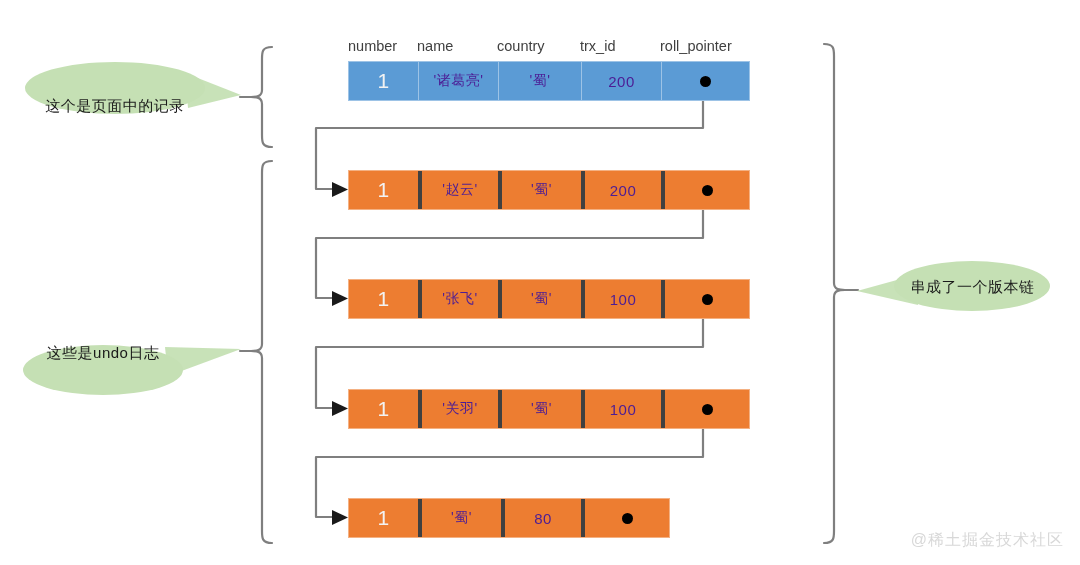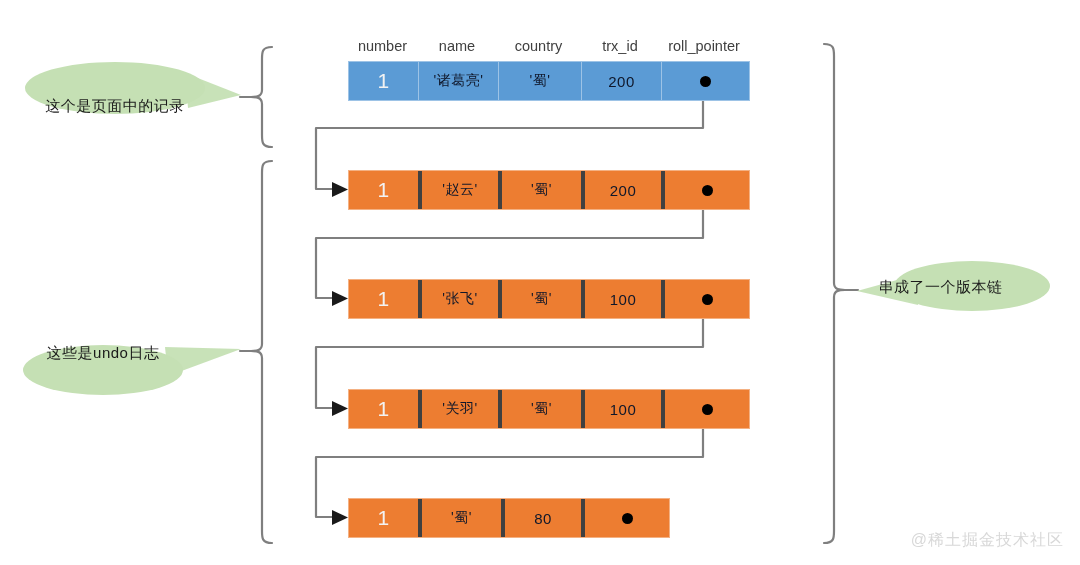--- a/index.html
+++ b/index.html
@@ -41,21 +41,21 @@
   }
   .record-row.orange {
     background: #ed7d31;
     border: 1px solid #f4b183;
   }
   .cell {
     box-sizing: border-box;
     display: flex;
     align-items: center;
     justify-content: center;
-    color: #0f172a;
+    color: #4c1d95;
     font-size: 14px;
     position: relative;
     letter-spacing: 0.5px;
   }
   .record-row.blue .cell + .cell { border-left: 1px solid #9dc3e6; }
   .record-row.orange .cell + .cell { border-left: 4px solid #404040; }
   .cell.c-number { width: 69px; font-size: 21px; font-weight: 300; color: #f2f2f2; }
   .cell.c-name   { width: 80px; }
   .cell.c-country{ width: 83px; }
   .cell.c-trx    { width: 80px; font-size: 15px; }
@@ -73,21 +73,21 @@
     position: absolute;
     left: 348px;
     top: 38px;
     width: 400px;
     height: 22px;
     display: flex;
   }
   .col-head {
     font-size: 14.5px;
     color: #404040;
-    text-align: center;
+    text-align: left;
     white-space: nowrap;
   }
   .col-head.h-number { width: 69px; }
   .col-head.h-name   { width: 80px; }
   .col-head.h-country{ width: 83px; }
   .col-head.h-trx    { width: 80px; }
   .col-head.h-roll   { width: 88px; }
   .callout-text {
     position: absolute;
     color: #1a1a1a;
@@ -153,21 +153,21 @@
 
       <path d="M 915,275 L 857,291 L 918,305 Z" opacity="0.95"></path>
       <ellipse cx="972" cy="286" rx="78" ry="25"></ellipse>
     </g>
   </svg>
 
   <div class="callout-text" style="left:30px; top:80px; width:170px; text-align:center;margin-top:17px;">这个是页面中的记录</div>
 
   <div class="callout-text" style="left:28px; top:344px; width:150px; text-align:center;">这些是undo日志</div>
 
-  <div class="callout-text" style="left:868px; top:278px; width:145px; text-align:center;font-family:Liberation Mono, monospace;">串成了一个版本链</div>
+  <div class="callout-text" style="left:900px; top:278px; width:145px; text-align:center;font-family:Liberation Mono, monospace;">串成了一个版本链</div>
 
   <div class="col-headers">
     <div class="col-head h-number">number</div>
     <div class="col-head h-name">name</div>
     <div class="col-head h-country">country</div>
     <div class="col-head h-trx">trx_id</div>
     <div class="col-head h-roll">roll_pointer</div>
   </div>
 
   <div class="record-row blue" style="left:348px; top:61px;">

